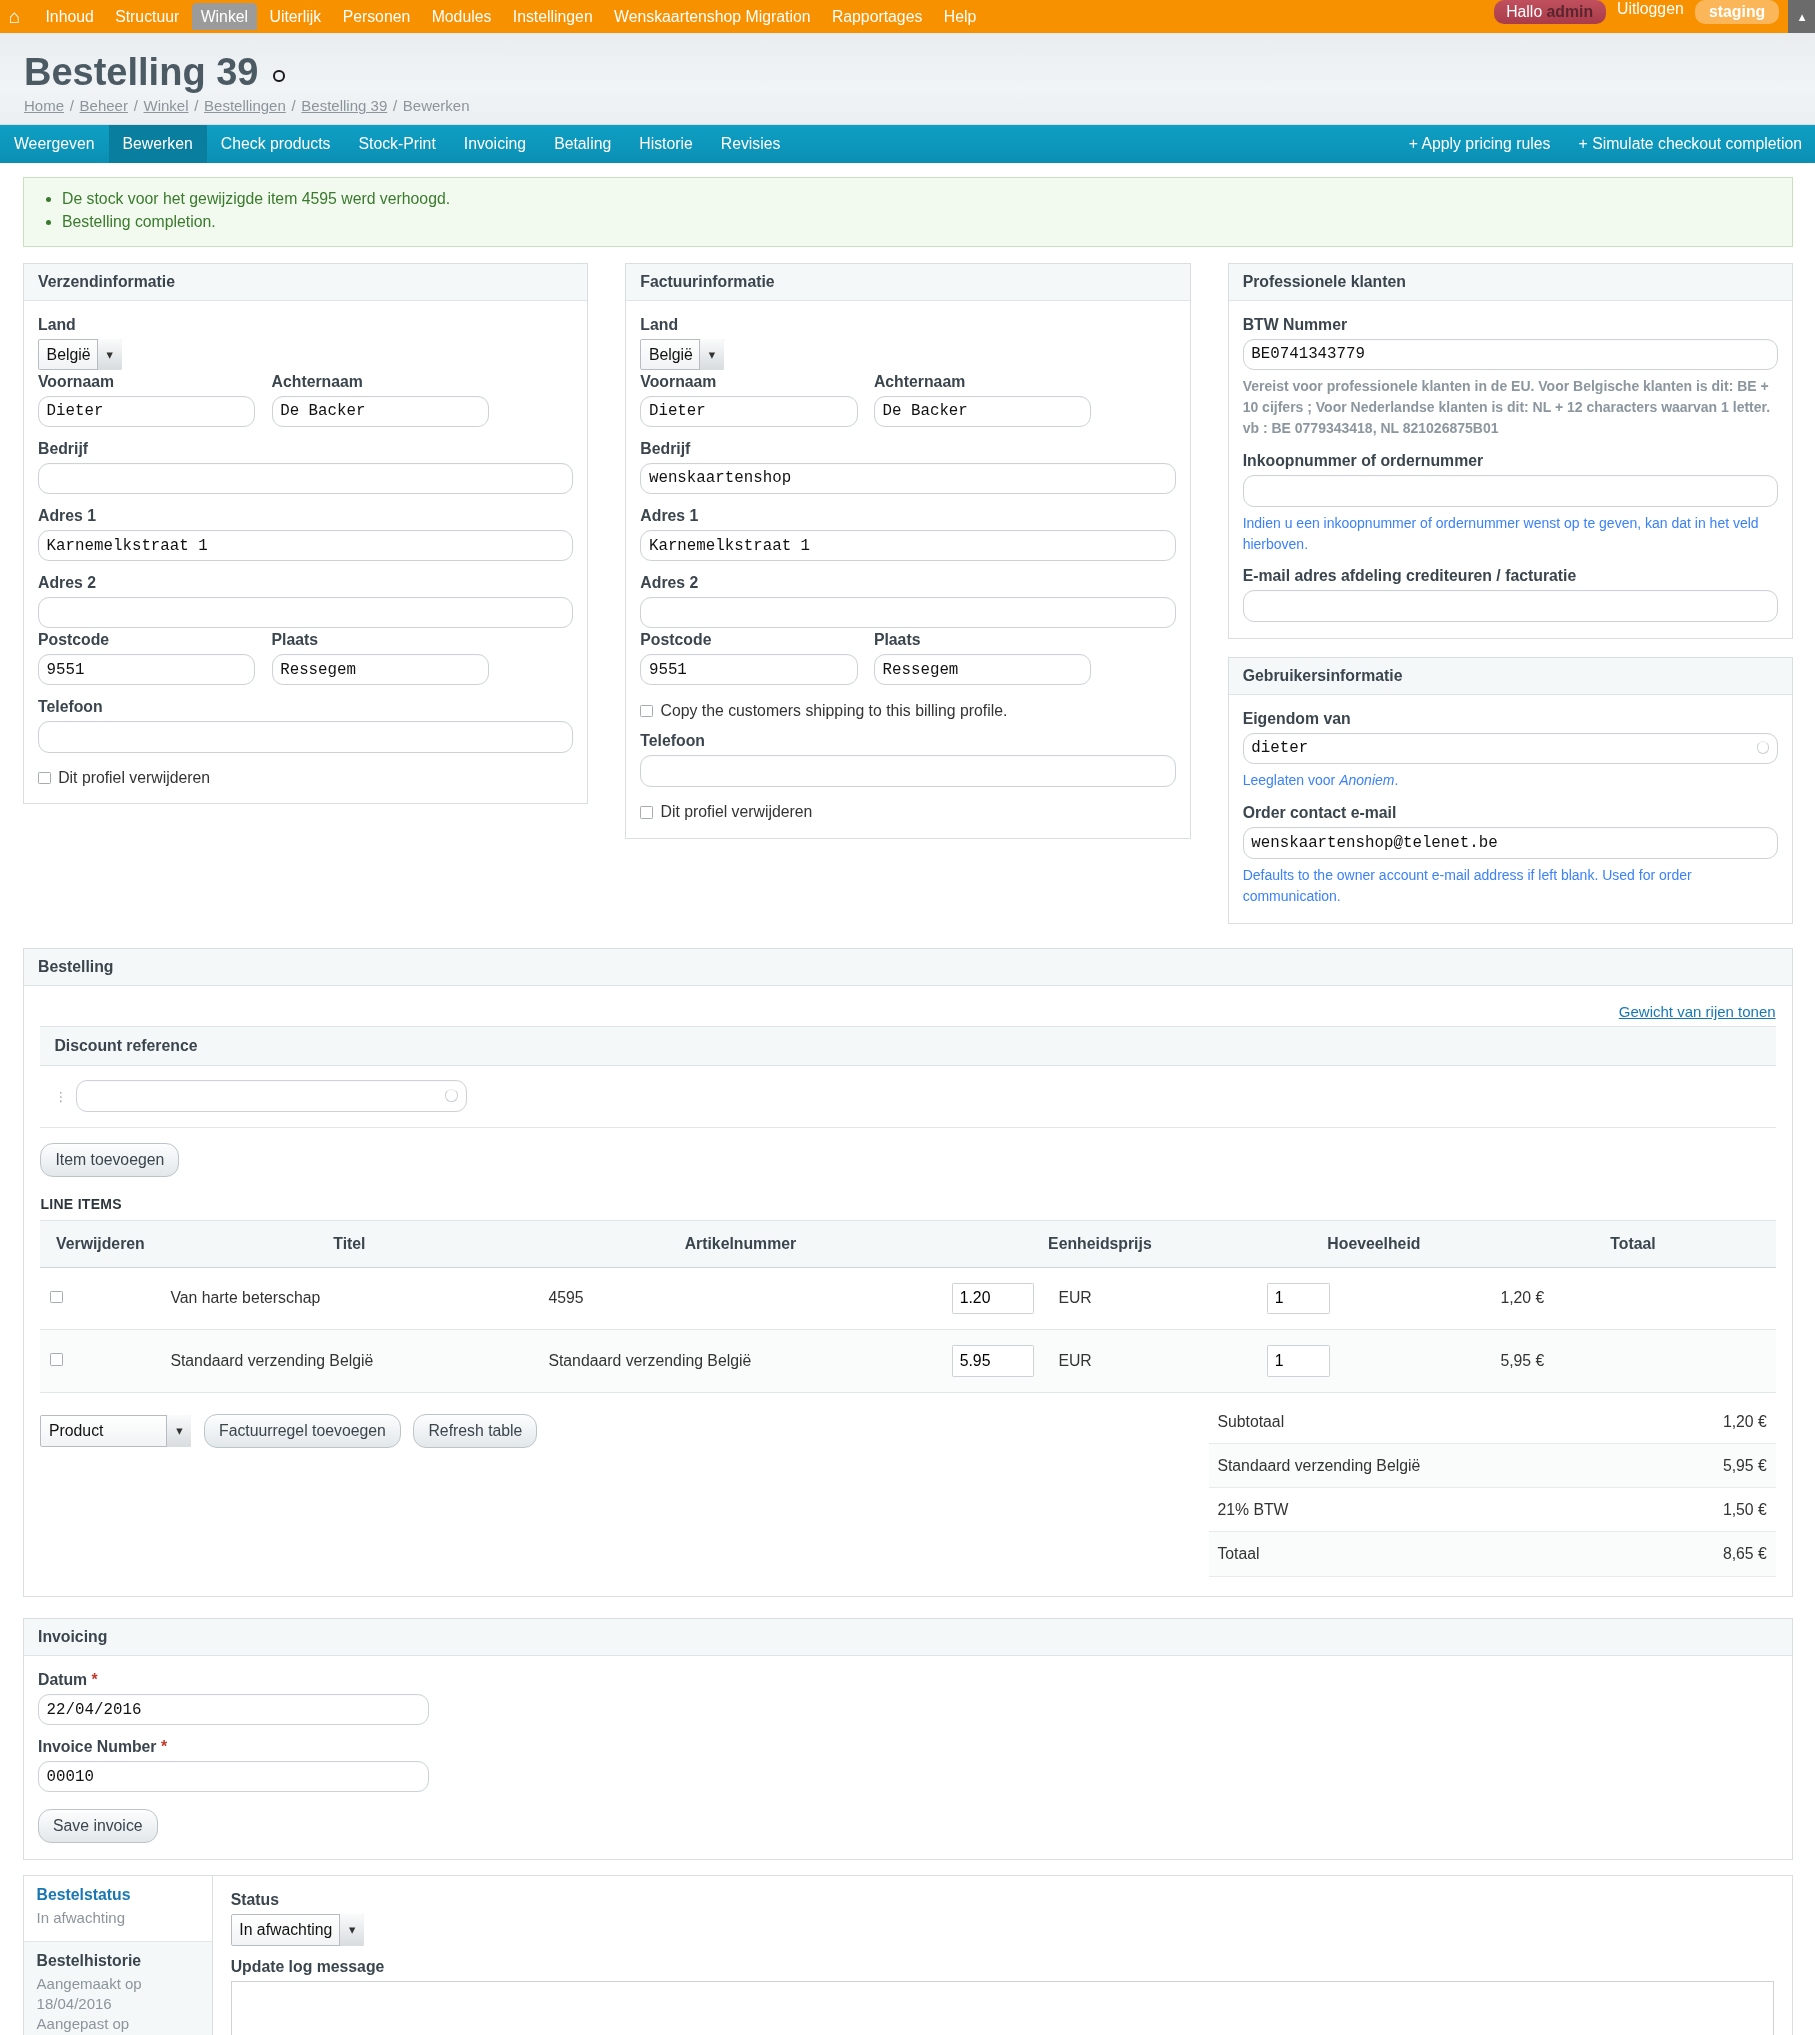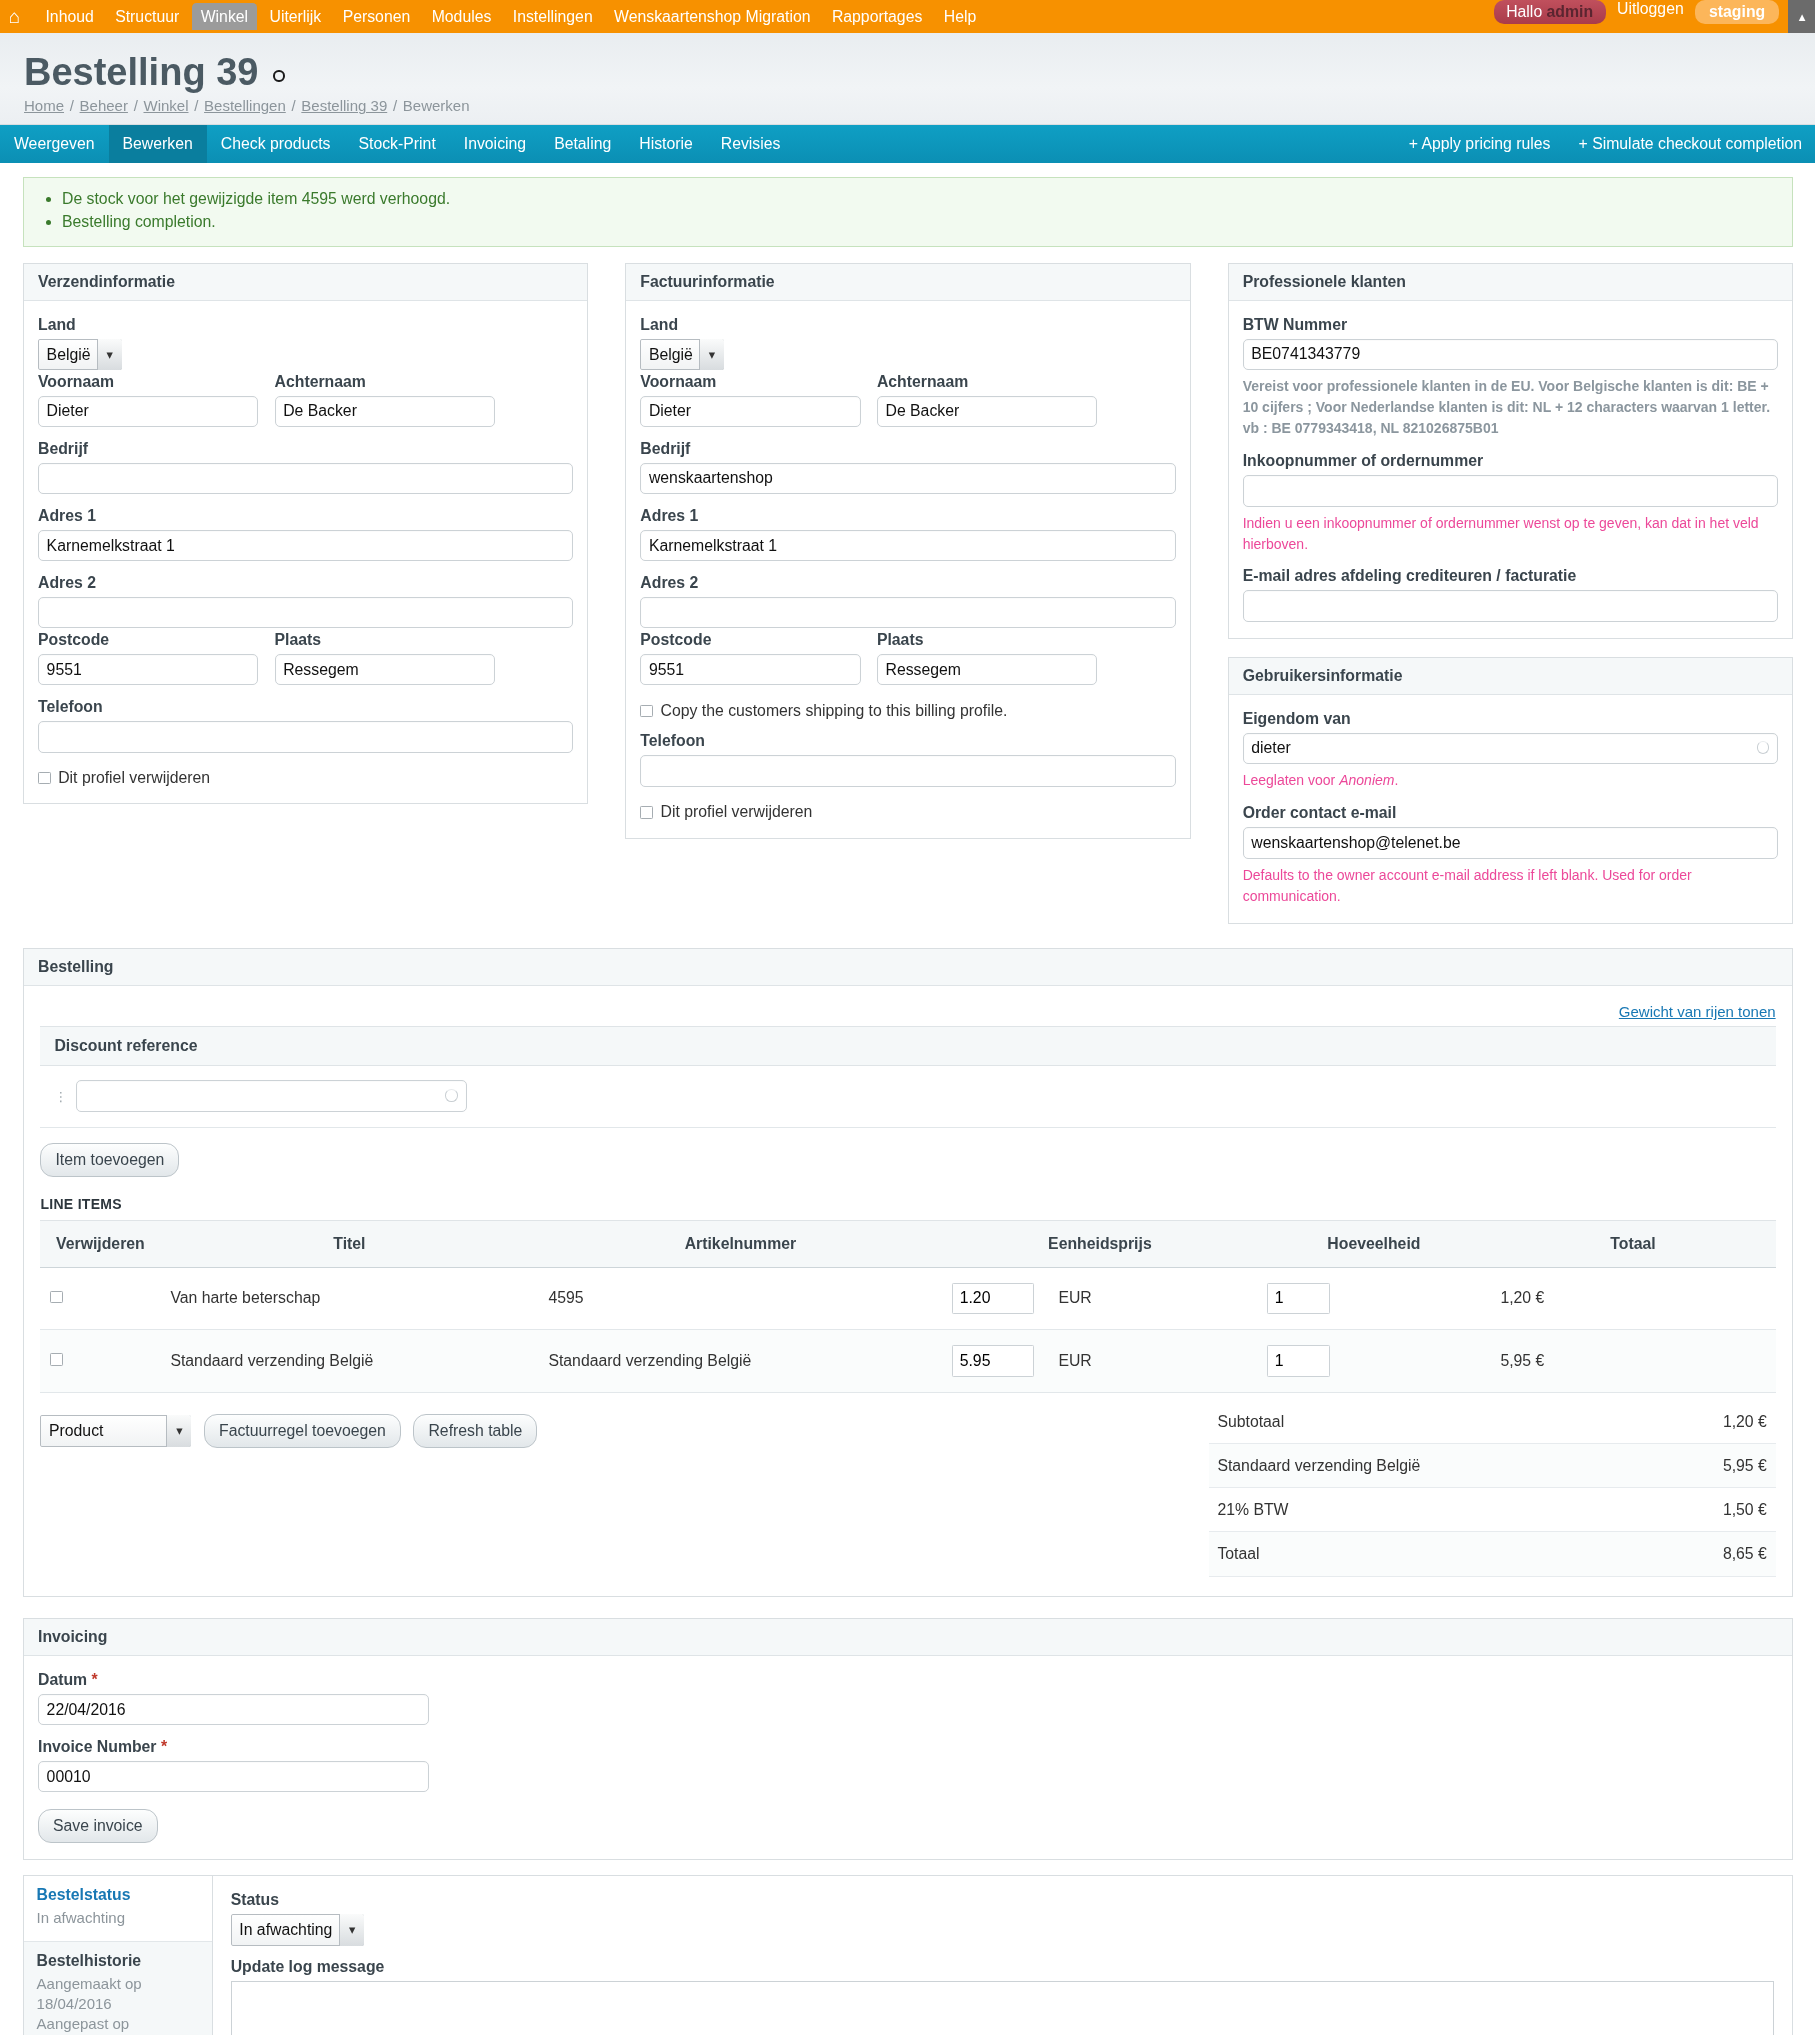--- a/index.html
+++ b/index.html
@@ -163,23 +163,23 @@
   }
   label.fl:first-child { margin-top: 2.5px; }
   label.fl .req { color: #c0392b; font-weight: bold; }
 
   input.txt {
     border: 0.6px solid #ccd2d6;
     background: #fff;
     height: 31.5px;
     padding: 0 7.6px;
     font-size: 15.8px;
-    font-family: Liberation Sans, sans-serif;
+    font-family: Liberation Mono, monospace;
     color: #111;
-    border-radius: 5px;
+    border-radius: 11px;
     width: 100%;
     box-shadow: inset 0 0.6px 1.3px rgba(0,0,0,.04);
   }
   .w-sm  { width: 214px; }
   .w-md  { width: 391px; }
   .w-lg  { width: 100%; }
   .w-zip { width: 101px; }
   .w-city{ width: 214px; }
   .w-tel { width: 391px; }
 
@@ -204,21 +204,21 @@
     display:flex; align-items:center; justify-content:center;
     font-size: 12.6px; color: #333; pointer-events: none;
     border-radius: 0 1.9px 1.9px 0;
   }
 
   .row2 { display: flex; gap: 16.4px; }
   .row2 > div { }
 
   .helptext {
     font-size: 14px;
-    color: #ec4899;
+    color: #3b82f6;
     line-height: 1.5;
     margin-top: 6.3px;
   }
   .helptext.strong { color: #8b969e; font-weight: bold; }
   .helptext i { font-style: italic; }
 
   .chk-line {
     display: flex; align-items: center;
     margin-top: 16.4px; font-size: 15.8px; color: #333;
   }

